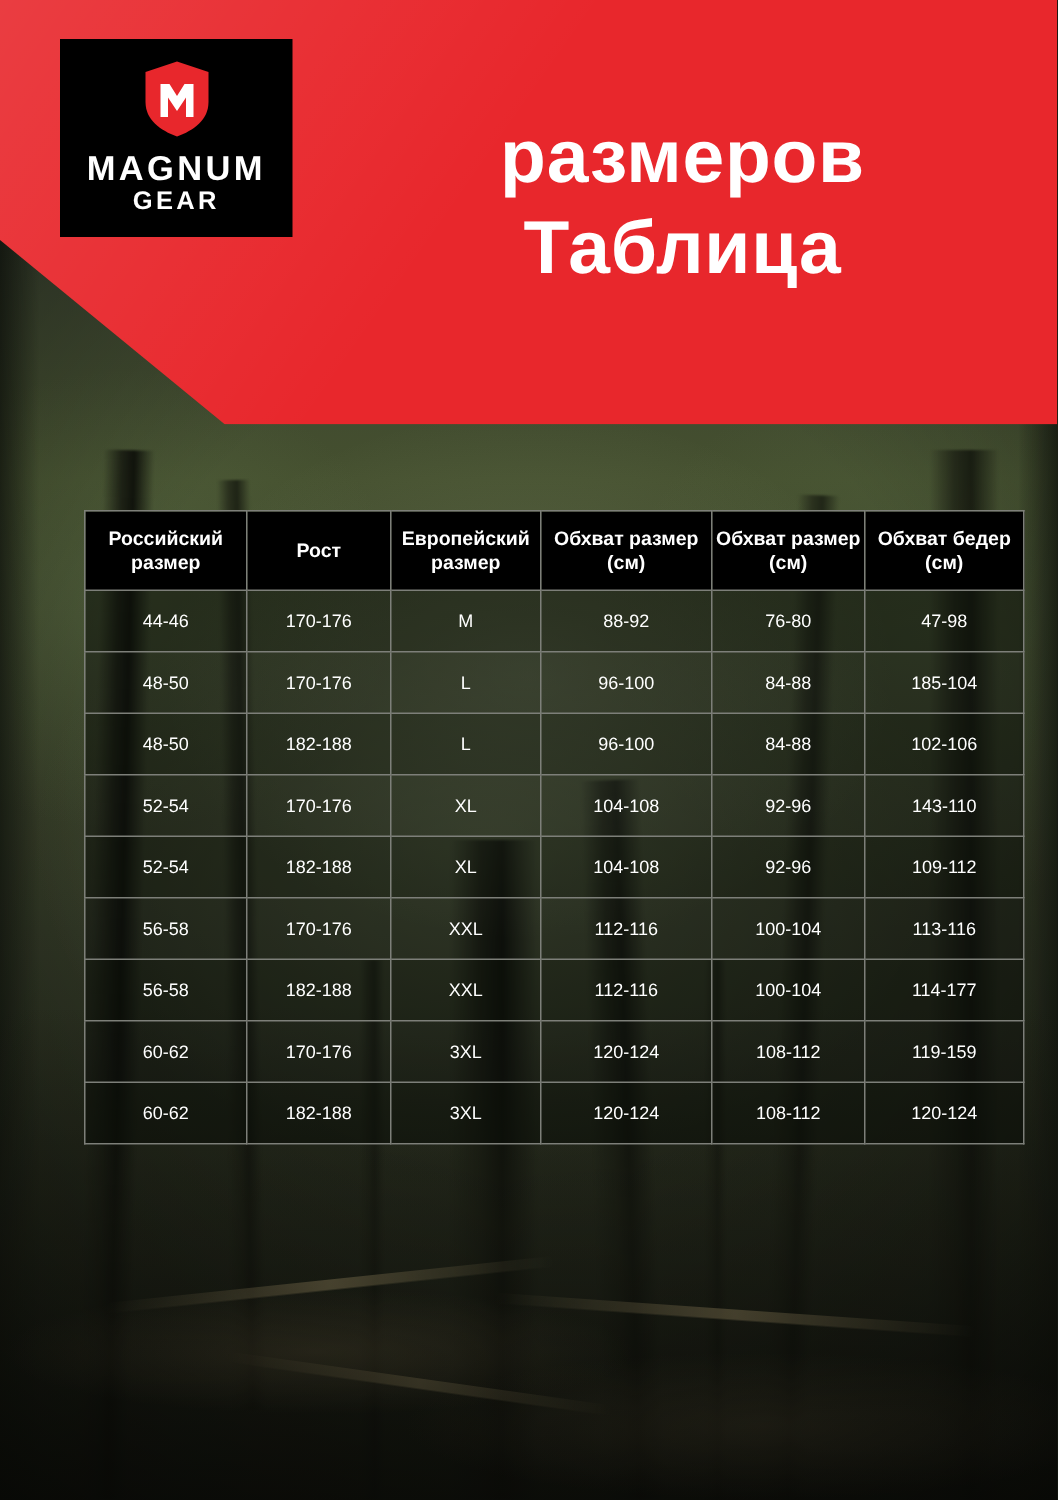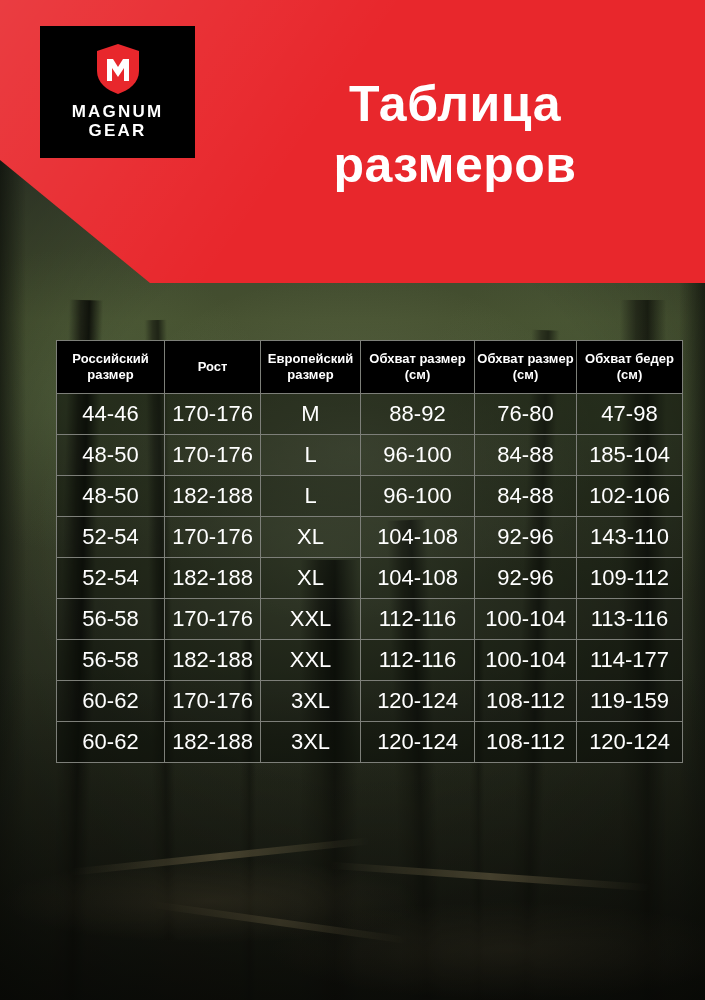--- a/index.html
+++ b/index.html
@@ -121,21 +121,21 @@
     width: 46px;
     height: 52px;
     margin-bottom: 8px;
   }
   .logo-text1, .logo-text2 {
     color: #fff;
     font-weight: bold;
     letter-spacing: 2.2px;
     line-height: 1.1;
   }
-  .logo-text1 { font-size: 17px; }
+  .logo-text1 { font-size: 23px; }
   .logo-text2 { font-size: 17px; }
 
   .title {
     position: absolute;
     right: 30px;
     top: 74px;
     width: 440px;
     text-align: center;
     color: #fff;
     font-size: 50px;
@@ -166,21 +166,21 @@
   table.size-table thead th {
     background: #000000;
     font-size: 13px;
     font-weight: bold;
     line-height: 1.22;
     height: 44px;
     padding: 4px 2px;
   }
   table.size-table tbody td {
     background: rgba(10,12,8,0.55);
-    font-size: 22px;
+    font-size: 12px;
     font-weight: normal;
     height: 36px;
     padding: 2px;
   }
   table.size-table tbody tr:nth-child(even) td {
     background: rgba(10,12,8,0.44);
   }
   .col-1 { width: 108px; }
   .col-2 { width: 96px; }
   .col-3 { width: 100px; }
@@ -218,22 +218,22 @@
     <div class="logo-box">
       <svg class="logo-mark" viewBox="0 0 46 52" aria-hidden="true">
         <path d="M23 1 L44 8 V28 C44 40 34 47 23 51 C12 47 2 40 2 28 V8 Z" fill="#e8272c"></path>
         <path d="M12 16 L12 38 L17 38 L17 25 L23 34 L29 25 L29 38 L34 38 L34 16 L28 16 L23 24 L18 16 Z" fill="#ffffff"></path>
       </svg>
       <div class="logo-text1">MAGNUM</div>
       <div class="logo-text2">GEAR</div>
     </div>
 
     <div class="title">
+      <div>размеров</div>
       <div>Таблица</div>
-      <div>размеров</div>
     </div>
   </div>
 
   <div class="table-wrap">
     <table class="size-table">
       <colgroup>
         <col class="col-1">
           <col class="col-2">
           <col class="col-3">
         <col class="col-4">

